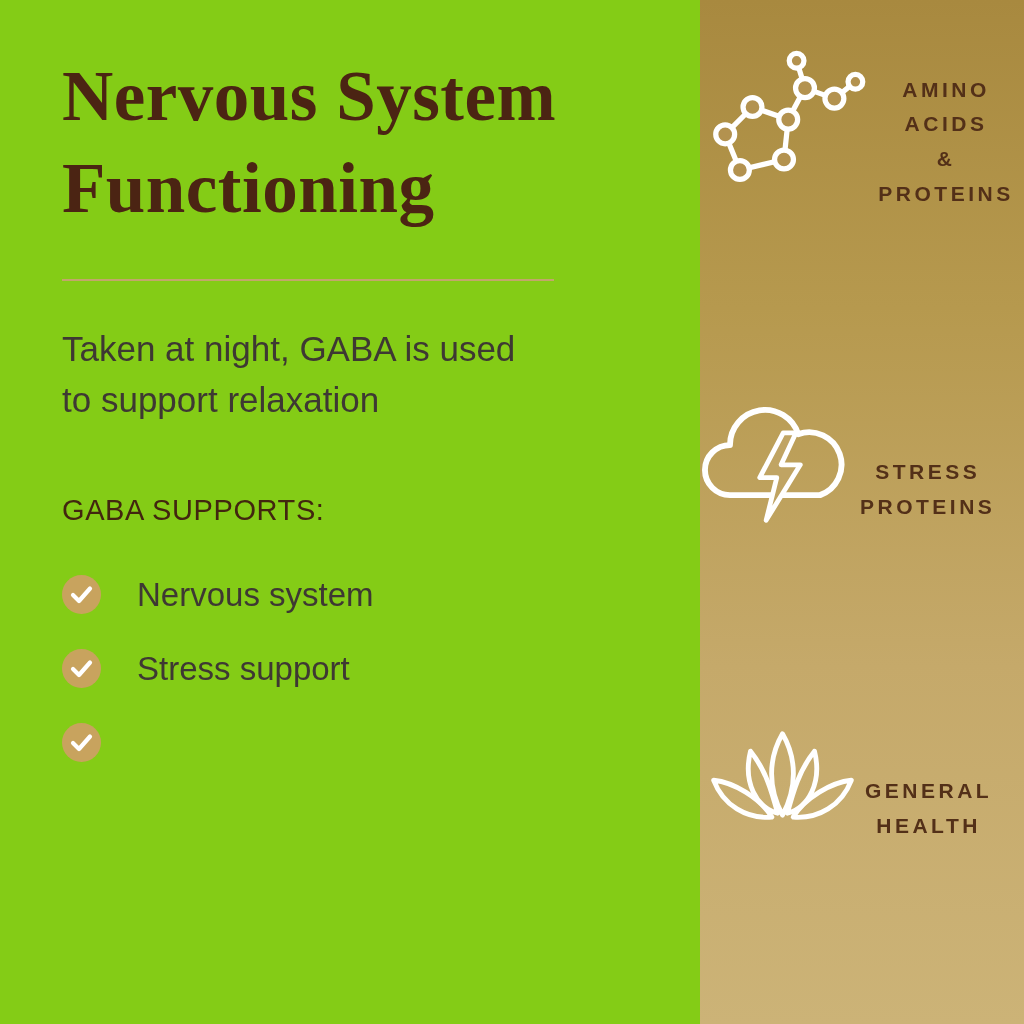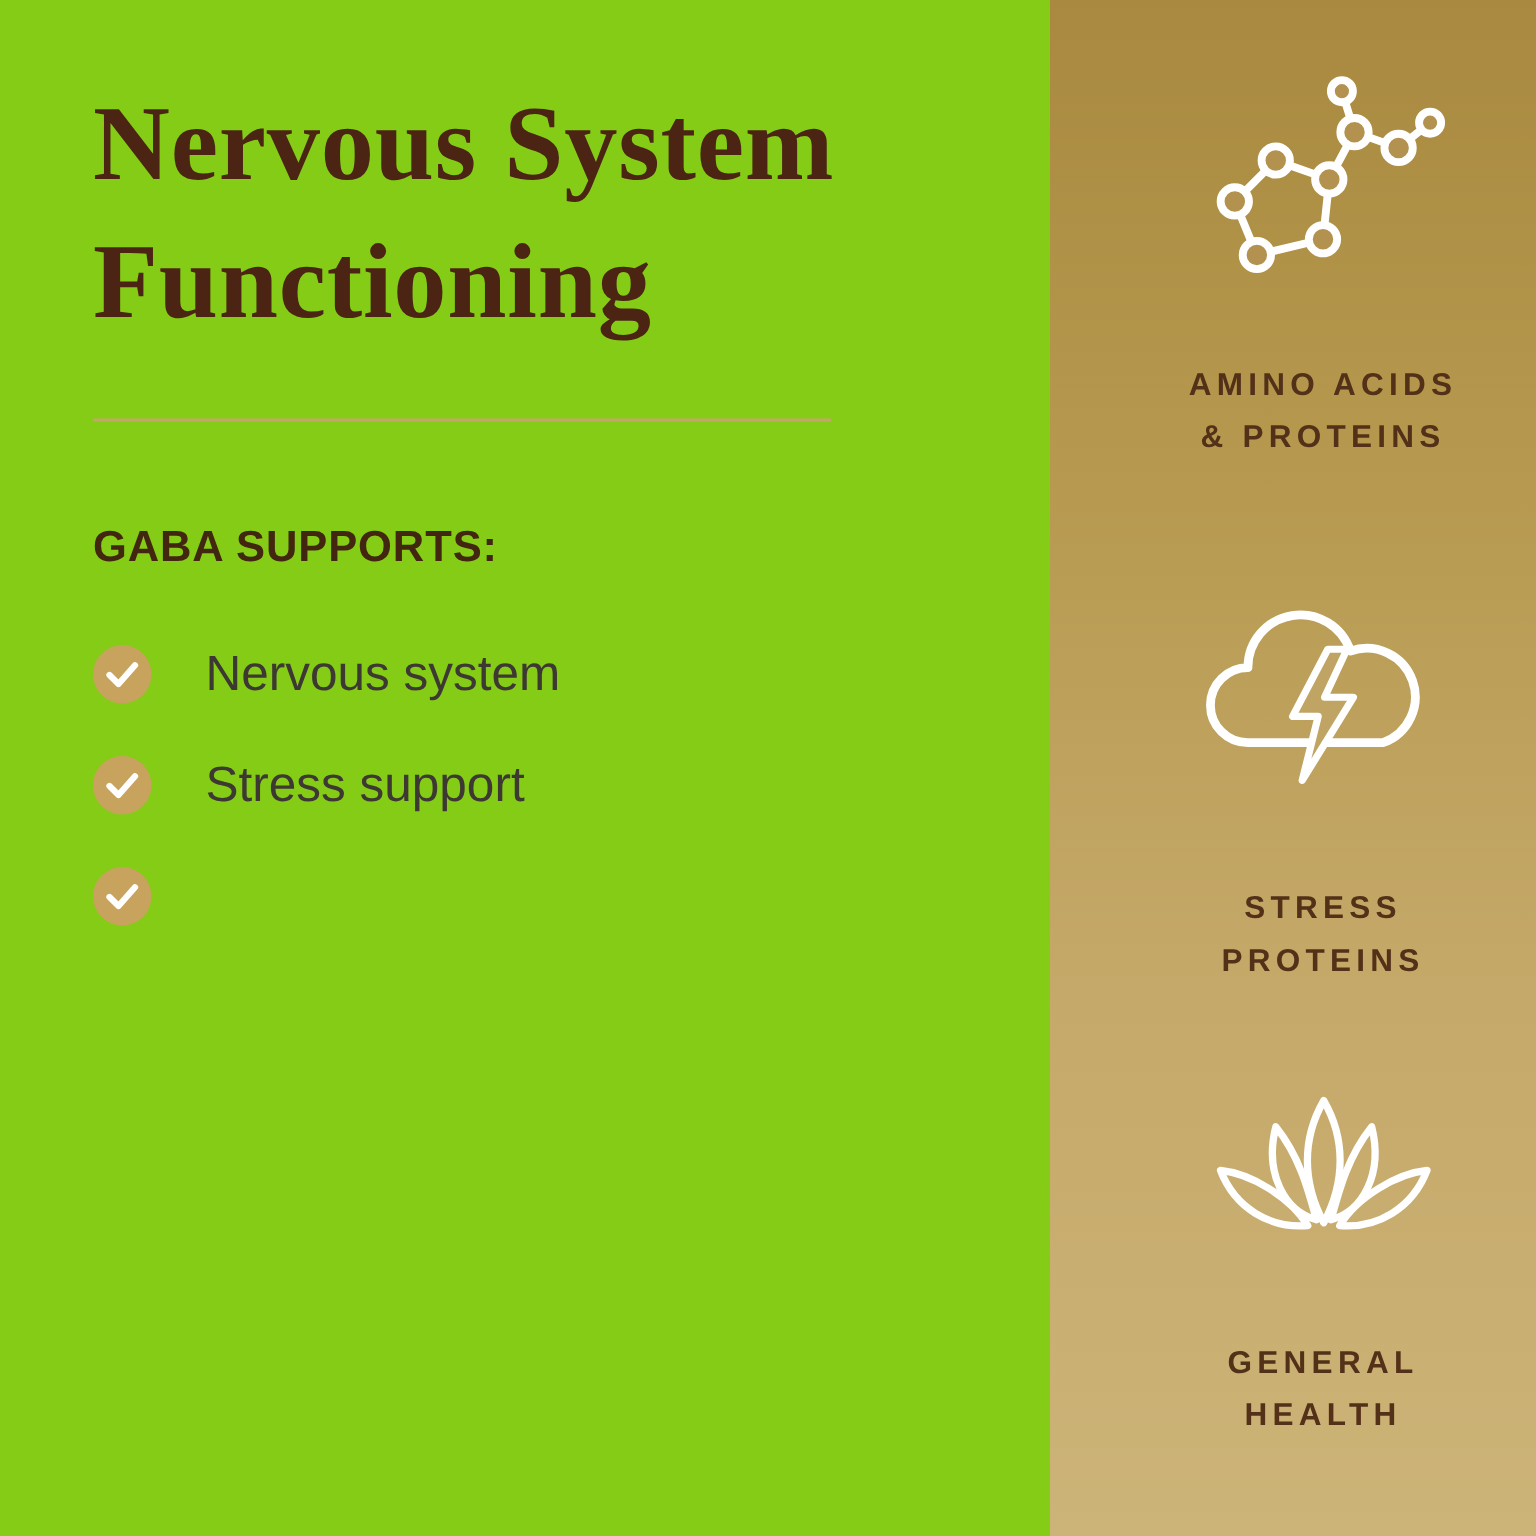--- a/index.html
+++ b/index.html
@@ -39,21 +39,21 @@
   .subtitle {
     margin: 42px 0 0 0;
     font-size: 35px;
     line-height: 1.48;
     color: #3e3833;
   }
   .subtitle-line { display: block; }
   .supports {
     margin: 68px 0 0 0;
     font-size: 29px;
-    font-weight: 700;
+    font-weight: 400;
     letter-spacing: 0.6px;
     color: #42260f;
   }
   .checklist {
     list-style: none;
     margin: 48px 0 0 0;
     padding: 0;
     display: flex;
     flex-direction: column;
     gap: 35px;
@@ -86,23 +86,22 @@
     top: 0;
     width: 324px;
     height: 1024px;
     background: linear-gradient(180deg, #a8893f 0%, #b6994e 30%, #c5a96a 65%, #ccb377 100%);
   }
   .category {
     position: absolute;
     left: 0;
     width: 100%;
     display: flex;
-    flex-direction: column;
+    flex-direction: row;
     align-items: center;
-    padding-left: 40px;
   }
   .cat-amino   { top: 44px; }
   .cat-stress  { top: 390px; }
   .cat-general { top: 726px; }
   .cat-icon svg { display: block; }
   .cat-label {
     margin-top: 28px;
     text-align: center;
     font-size: 21px;
     font-weight: 700;
@@ -121,20 +120,22 @@
 
   <main class="content">
     <h1 class="title">
       <span class="title-line">Nervous System</span>
       <span class="title-line">Functioning</span>
     </h1>
 
     <hr class="divider">
 
     <p class="subtitle">
+      <span class="subtitle-line">Taken at night, GABA is used</span>
+      <span class="subtitle-line">to support relaxation</span>
     </p>
 
     <h2 class="supports">GABA SUPPORTS:</h2>
 
     <ul class="checklist">
       <li class="checklist-item">
         <span class="check">
           <svg viewBox="0 0 39 39" aria-hidden="true">
             <path d="M11 20 L17 26 L28 13.5" fill="none" stroke="#ffffff" stroke-width="4.2" stroke-linecap="round" stroke-linejoin="round"></path>
           </svg>

